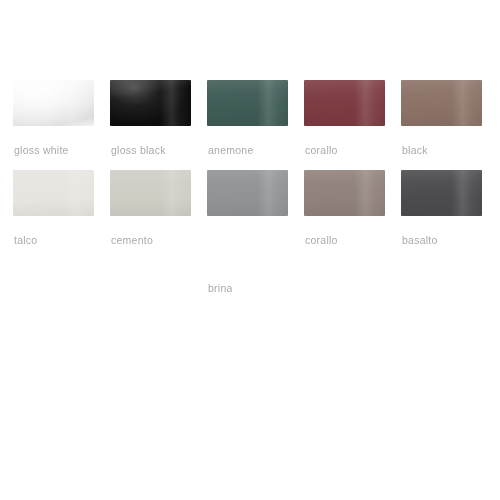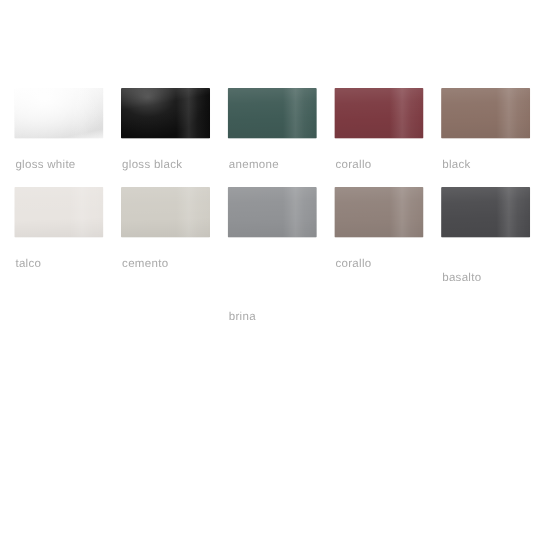--- a/index.html
+++ b/index.html
@@ -153,16 +153,16 @@
       <div class="swatch-cell">
         <div class="swatch-chip finish-matte" style="background-color: rgb(144, 146, 149);"></div>
         <div class="swatch-label" style="color: rgb(170, 170, 170); margin-top: 48px;">brina</div>
       </div>
       <div class="swatch-cell">
         <div class="swatch-chip finish-matte" style="background-color: rgb(144, 129, 122);"></div>
         <div class="swatch-label" style="color: rgb(170, 170, 170);">corallo</div>
       </div>
       <div class="swatch-cell">
         <div class="swatch-chip finish-matte" style="background-color: rgb(75, 75, 78);"></div>
-        <div class="swatch-label" style="color: rgb(170, 170, 170); margin-top: 12px;">basalto</div>
+        <div class="swatch-label" style="color: rgb(170, 170, 170);">basalto</div>
       </div>
     </div>
 </div>
 
 </body></html>

